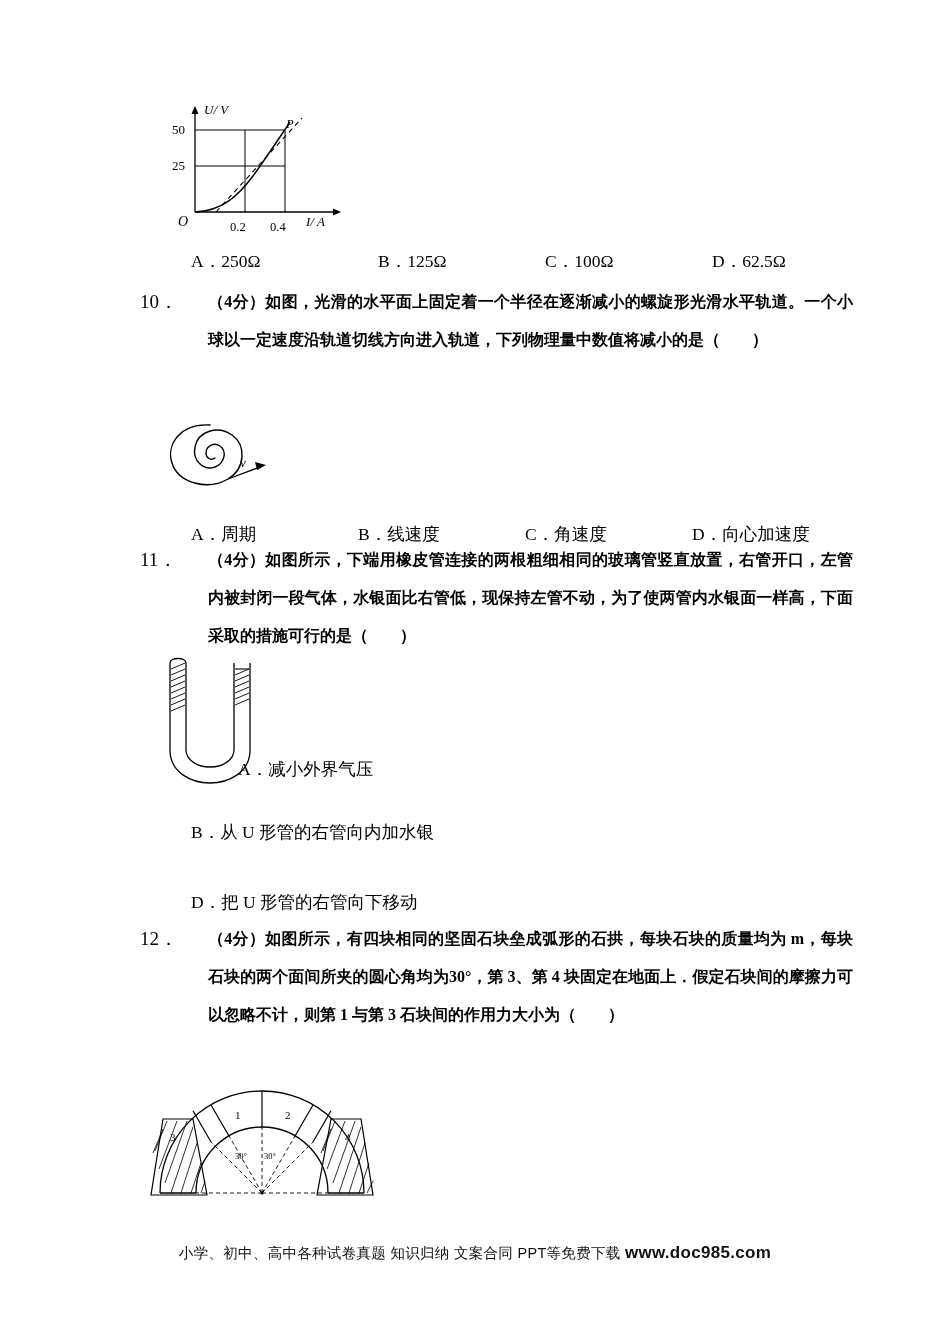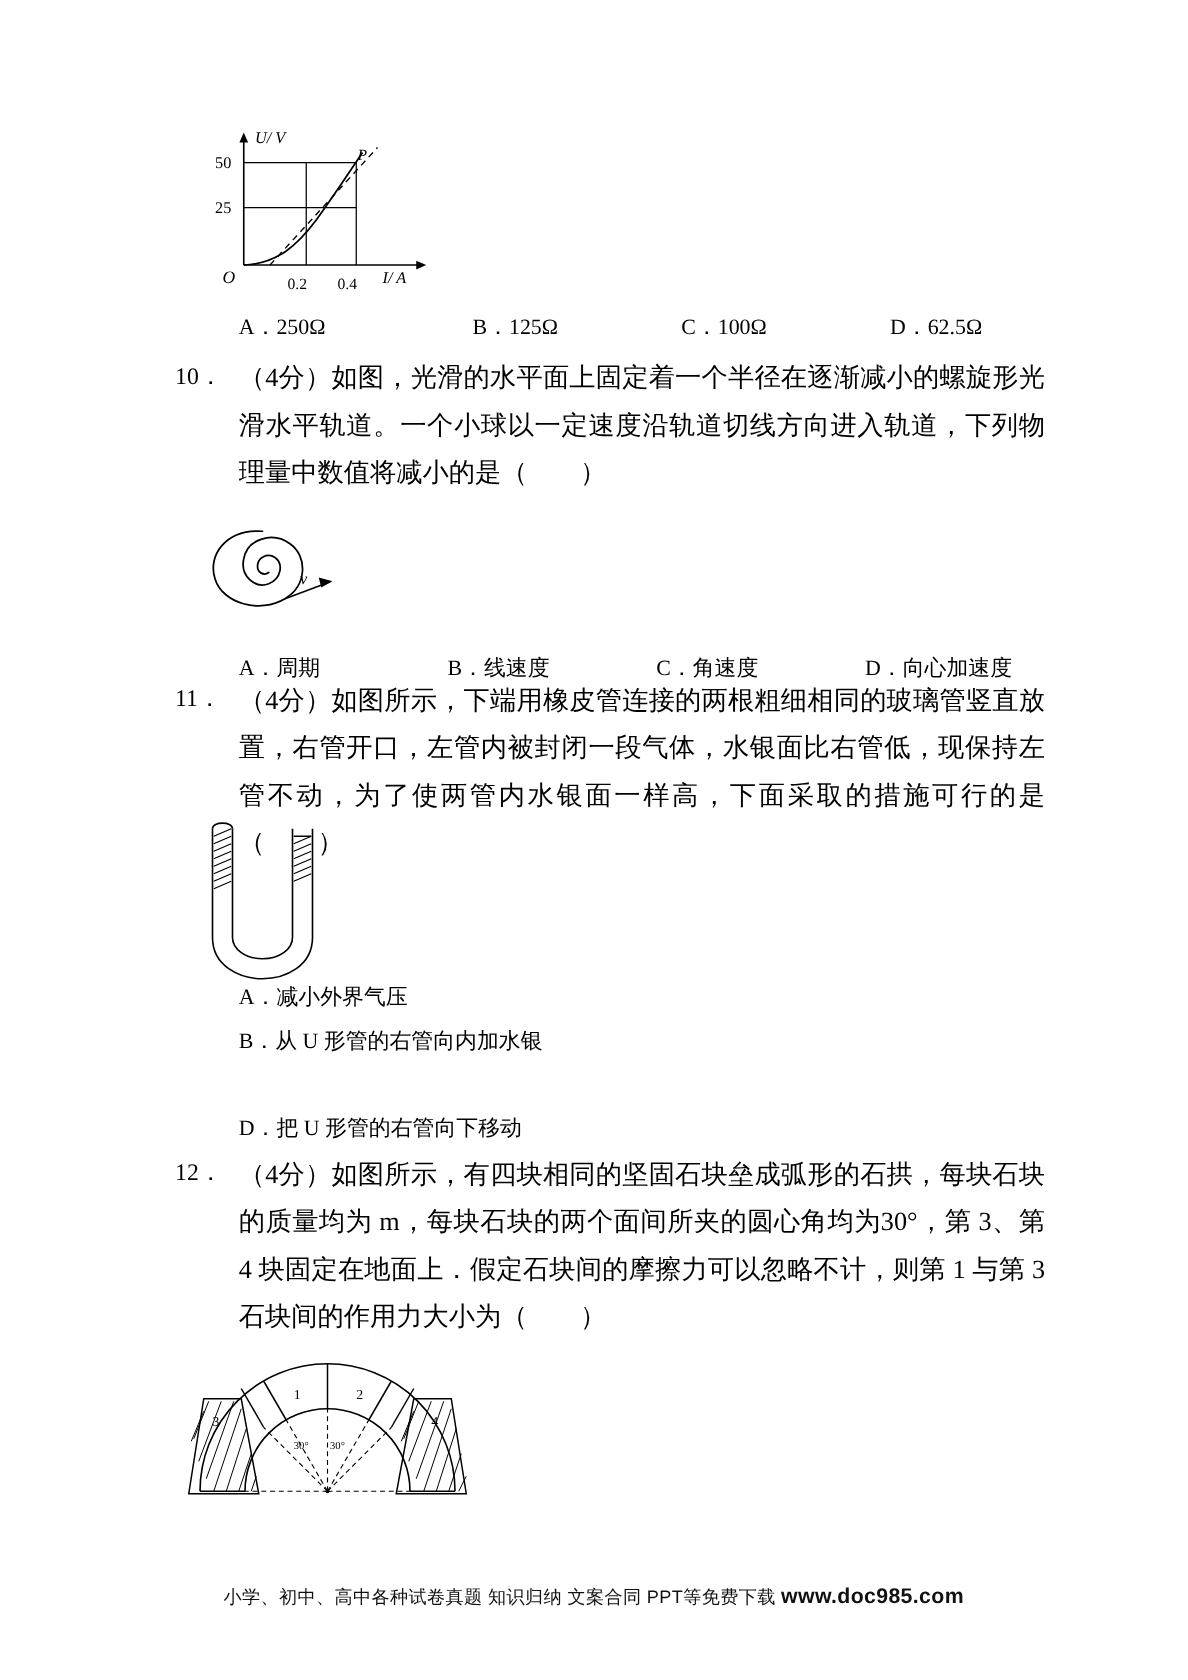--- a/index.html
+++ b/index.html
@@ -22,25 +22,26 @@
     height: 1344px;
   }
   .qnum {
     position: absolute;
     left: 140px;
     font-size: 19px;
     line-height: 38px;
   }
   .qbody {
     position: absolute;
-    left: 191px;
+    left: 208px;
     width: 645px;
-    font-size: 21px;
+    font-size: 16px;
     line-height: 38px;
     text-align: justify;
+    font-weight: bold;
   }
   .opts {
     position: absolute;
     left: 191px;
     width: 660px;
     font-size: 17.5px;
     line-height: 30px;
   }
   .opts span.op {
     display: inline-block;
@@ -92,21 +93,20 @@
   .footer {
     position: absolute;
     left: 0;
     top: 1243px;
     width: 950px;
     text-align: center;
     font-size: 14.5px;
     font-family: "Liberation Sans", sans-serif;
     color: #111;
     letter-spacing: 0.3px;
-    margin-top: 24px;
   }
   .footer .brand {
     font-weight: bold;
     font-size: 17px;
   }
 </style>
 </head>
 <body>
 
 <div class="page">
@@ -193,21 +193,21 @@
         <line x1="95" y1="26" x2="109" y2="20"></line>
         <line x1="95" y1="32" x2="109" y2="26"></line>
         <line x1="95" y1="38" x2="109" y2="32"></line>
         <line x1="95" y1="44" x2="109" y2="38"></line>
         <line x1="95" y1="50" x2="109" y2="44"></line>
       </g>
       <line x1="95" y1="14" x2="109" y2="14" stroke="#000" stroke-width="1.1"></line>
     </svg>
   </div>
 
-  <div class="opt-line" style="top:780px;">A．减小外界气压</div>
+  <div class="opt-line" style="top:752px;margin-left:47px;">A．减小外界气压</div>
   <div class="opt-line" style="top:815px;">B．从 U 形管的右管向内加水银</div>
   <div class="opt-line" style="top:885px;">D．把 U 形管的右管向下移动</div>
 
   <div class="qnum" style="top:920px;">12．</div>
   <div class="qbody" style="top:920px;"><span>（4分）</span><span>如图所示，有四块相同的坚固石块垒成弧形的石拱，每块石块的质量均为 m，每块石块的两个面间所夹的圆心角均为30°，第 3、第 4 块固定在地面上．假定石块间的摩擦力可以忽略不计，则第 1 与第 3 石块间的作用力大小为（　　）</span></div>
 
   <div id="fig-arch">
     <svg width="235" height="120" viewBox="0 0 235 120">
 
       <path d="M18,34 L48,34 L62,110 L6,110 Z" fill="none" stroke="#000" stroke-width="1.2"></path>

